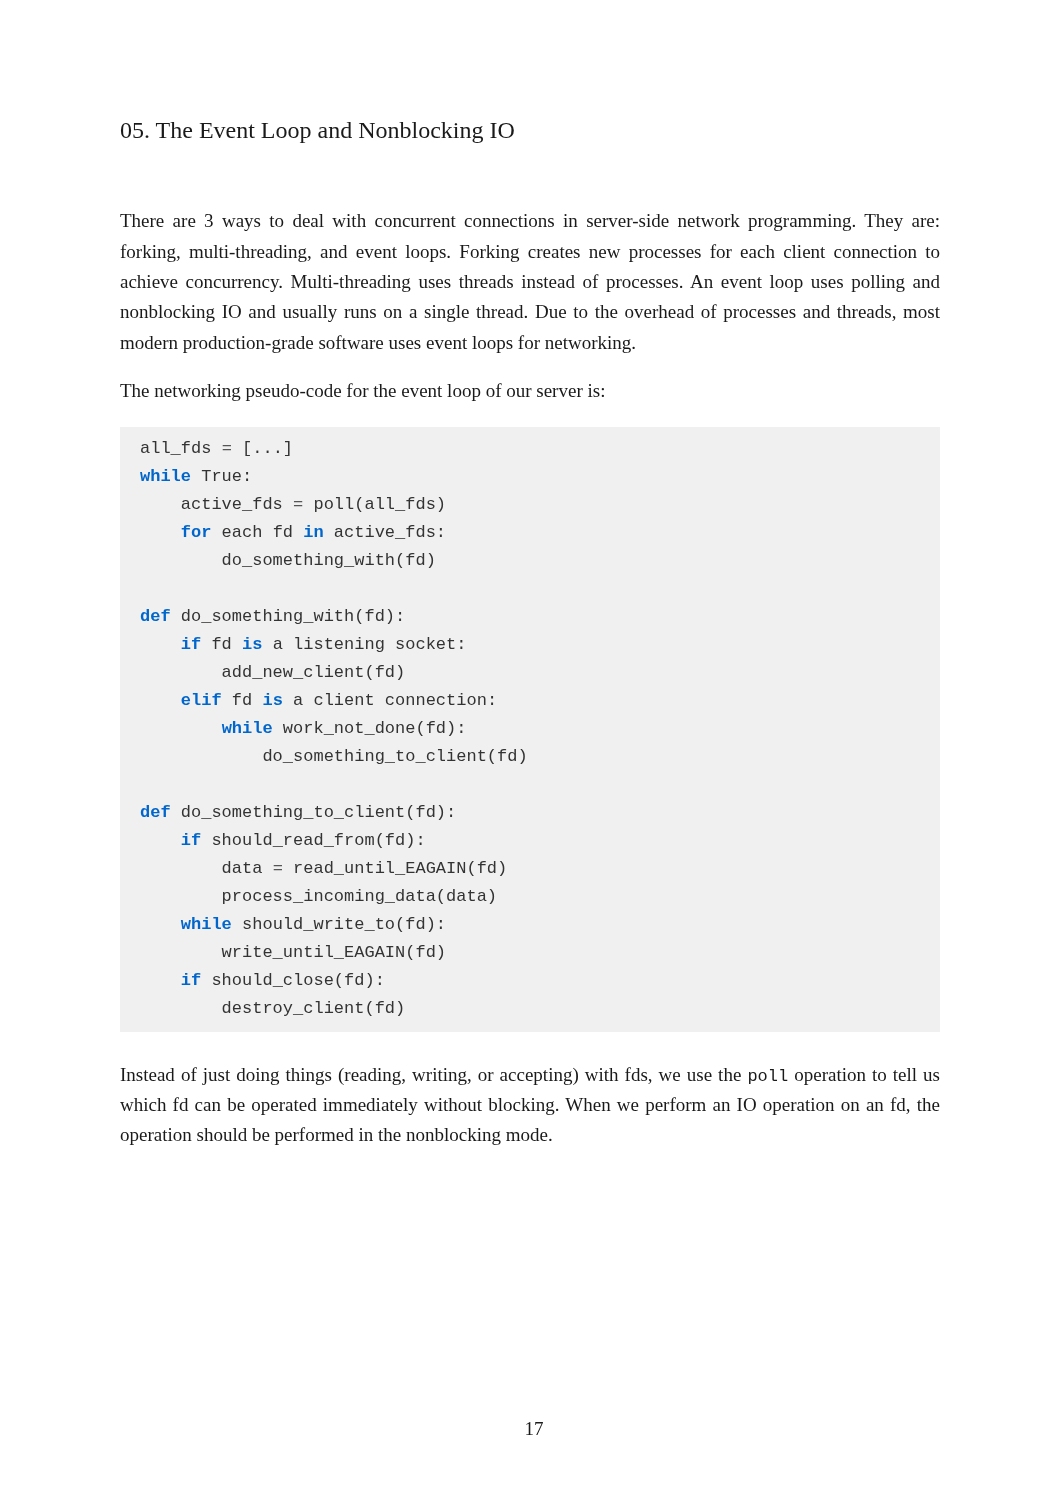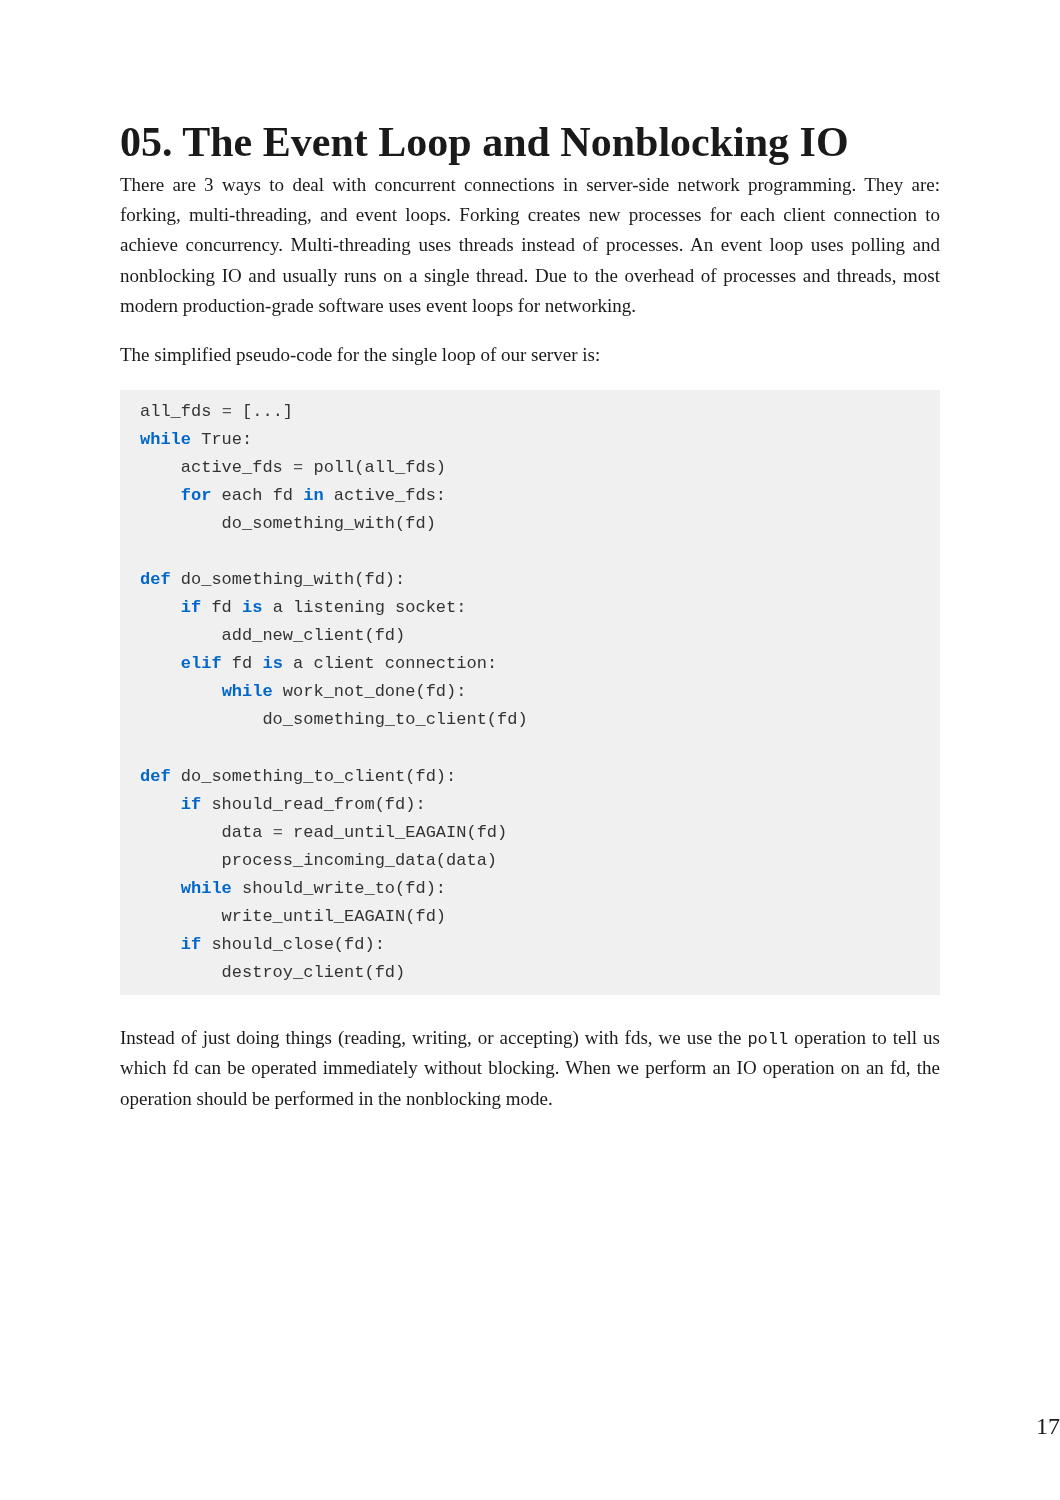--- a/index.html
+++ b/index.html
@@ -10,22 +10,23 @@
     body {
       width: 1060px;
       height: 1500px;
       background: #ffffff;
       font-family: Georgia, 'Times New Roman', serif;
       color: #1a1a1a;
       padding: 115px 120px 60px 120px;
       position: relative;
     }
     .chapter-title {
-      font-size: 42px;
-      font-weight: bold;
+      font-size: 24px;
+      font-weight: normal;
+      margin-bottom: 60px;
       line-height: 1.3;
     }
     .body-text {
       font-size: 19px;
       line-height: 1.6;
       margin-bottom: 18px;
       text-align: justify;
     }
     .code-block {
       background: #f0f0f0;
@@ -49,33 +50,33 @@
       font-weight: normal;
       font-size: 17px;
     }
     .italic {
     }
     .page-number {
       position: absolute;
       bottom: 60px;
       left: 0;
       right: 0;
-      text-align: right;
-      font-size: 24px;
+      text-align: center;
+      font-size: 19px;
       margin-left: 8px;
     }
   </style>
 </head>
 <body>
 
 <h1 class="chapter-title">05. The Event Loop and Nonblocking IO</h1>
 
 <p class="body-text">There are 3 ways to deal with concurrent connections in server-side network programming. They are: forking, multi-threading, and event loops. Forking creates new processes for each client connection to achieve concurrency. Multi-threading uses threads instead of processes. An event loop uses polling and nonblocking IO and usually runs on a single thread. Due to the overhead of processes and threads, most modern production-grade software uses event loops for networking.</p>
 
-<p class="body-text">The simplified pseudo-code for the single loop of our server is:</p>
+<p class="body-text">The networking pseudo-code for the event loop of our server is:</p>
 
 <div class="code-block"><span>all_fds </span><span class="op">=</span><span> [...]</span>
 <span class="kw">while</span><span> True:</span>
 <span>    active_fds </span><span class="op">=</span><span> poll(all_fds)</span>
 <span>    </span><span class="kw">for</span><span> each fd </span><span class="kw">in</span><span> active_fds:</span>
 <span>        do_something_with(fd)</span>
 
 <span class="kw">def</span><span> do_something_with(fd):</span>
 <span>    </span><span class="kw">if</span><span> fd </span><span class="kw">is</span><span> a listening socket:</span>
 <span>        add_new_client(fd)</span>

